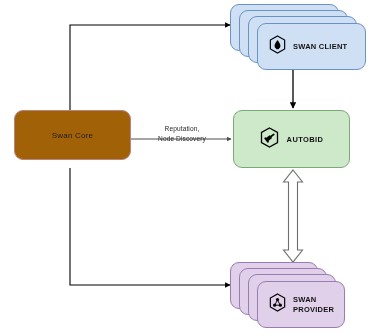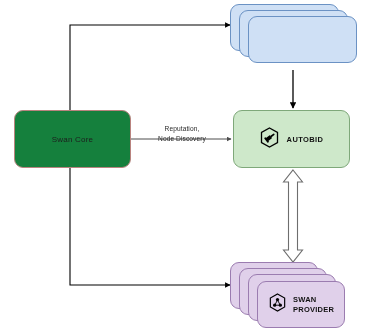--- a/index.html
+++ b/index.html
@@ -34,22 +34,22 @@
     display: flex;
     align-items: center;
     justify-content: center;
   }
 
   
   #swan-core {
     left: 14px;
     top: 110px;
     width: 117px;
-    height: 58px;
-    background: #15803d;
+    height: 50px;
+    background: #a16207;
     border: 1px solid #b9837f;
   }
   #swan-core .plain-label {
     font-size: 8px;
     color: #1d1d1d;
     letter-spacing: .2px;
     white-space: nowrap;
   }
 
   
@@ -193,20 +193,35 @@
         </svg>
       </span>
       <span class="node-title">AUTOBID</span>
     </div>
   </div>
 
   <div class="stack" id="swan-client-stack">
     <div class="card" style="left:0px;  top:0px;"></div>
     <div class="card" style="left:9px;  top:6px;"></div>
     <div class="card" style="left:18px; top:12px;"></div>
+    <div class="card front" style="left:27px; top:19px;">
+      <div class="card-content">
+        <span class="glyph">
+          <svg width="17" height="19" viewBox="0 0 38 42">
+            <path d="M19 2 L35 11 L35 31 L19 40 L3 31 L3 11 Z" fill="none" stroke="#000000" stroke-width="2.6"></path>
+            <path d="M19 11 C 24 18 25.5 21 25.5 24 A 6.5 6.5 0 0 1 12.5 24 C 12.5 21 14 18 19 11 Z" fill="#000000"></path>
+            <rect x="16" y="28.5" width="6" height="3" fill="#000000"></rect>
+          </svg>
+        </span>
+        <span class="stack-title">
+          <span>SWAN</span>
+          <span>CLIENT</span>
+        </span>
+      </div>
+    </div>
   </div>
 
   <div class="stack" id="swan-provider-stack">
     <div class="card" style="left:0px;  top:0px;"></div>
     <div class="card" style="left:9px;  top:6px;"></div>
     <div class="card" style="left:18px; top:12px;"></div>
     <div class="card front" style="left:27px; top:19px;">
       <div class="card-content">
         <span class="glyph">
           <svg width="17" height="19" viewBox="0 0 38 42">

